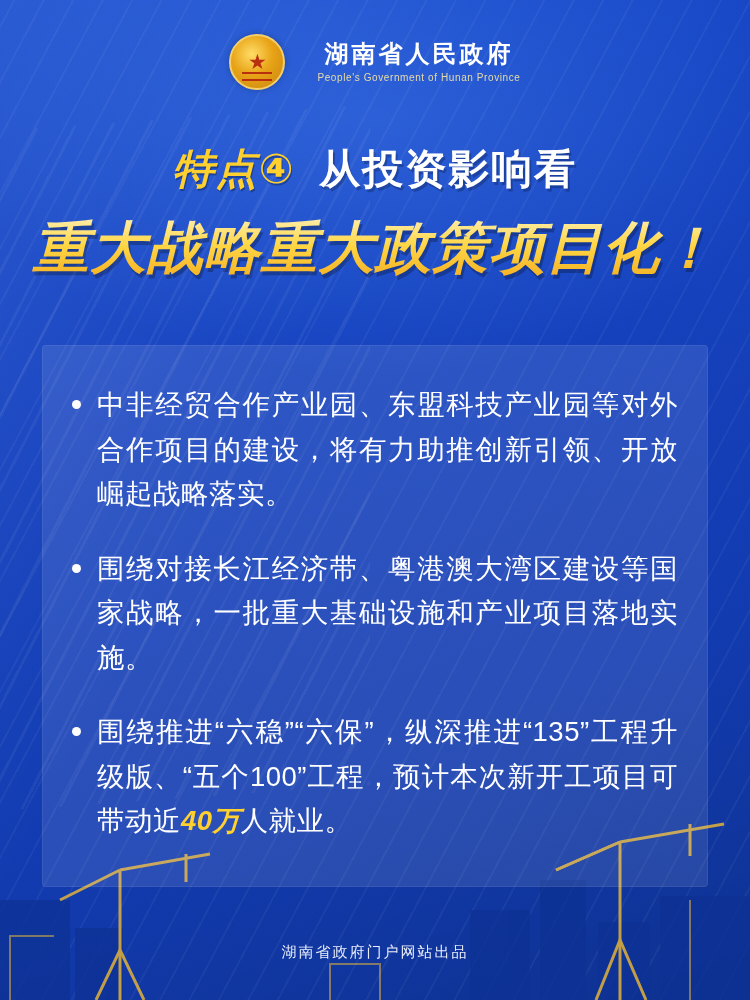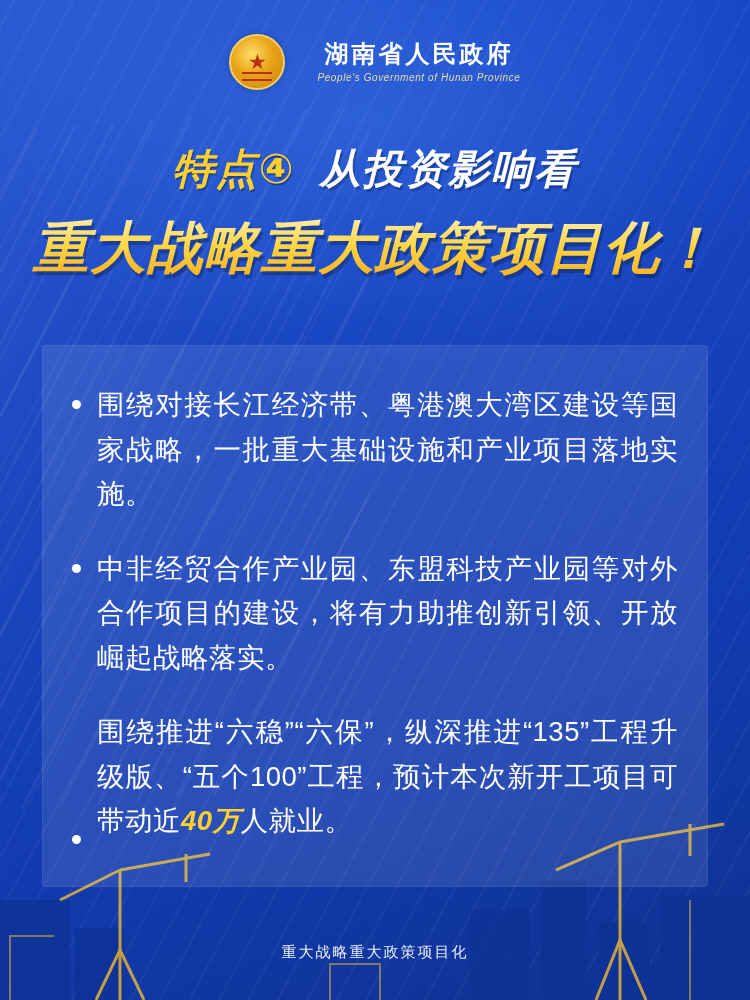--- a/index.html
+++ b/index.html
@@ -114,21 +114,20 @@
     font-size: 24px;
     font-weight: bold;
     color: #ffffff;
     letter-spacing: 3px;
   }
   .gov-en {
     margin-top: 4px;
     font-size: 10px;
     color: #e8dca8;
     letter-spacing: 0.6px;
-    font-style: italic;
   }
 
   
   .title-block {
     position: relative;
     z-index: 5;
     margin-top: 52px;
     text-align: center;
   }
   .title-line1 {
@@ -143,21 +142,20 @@
     font-family: "DejaVu Sans", "Liberation Sans", sans-serif;
   }
   .feature-tag {
     color: #ffd02e;
     text-shadow: 1px 2px 0 rgba(0,0,0,0.28);
     font-style: italic;
   }
   .line1-rest {
     color: #ffffff;
     text-shadow: 2px 3px 0 rgba(0,0,0,0.22);
-    font-style: italic;
   }
   .title-line2 {
     margin-top: 14px;
     font-size: 56px;
     font-weight: bold;
     letter-spacing: 1px;
     white-space: nowrap;
     font-style: italic;
     font-family: "DejaVu Sans", "Liberation Sans", sans-serif;
     color: #ffd84a;
@@ -178,21 +176,20 @@
     padding: 38px 30px 34px 26px;
     box-shadow: inset 0 0 0 1px rgba(255,255,255,0.07);
   }
   .bullet-item {
     display: flex;
     align-items: flex-start;
     margin-bottom: 30px;
   }
   .bullet-item:last-child {
     margin-bottom: 9px;
-    align-items: flex-end;
   }
   .dot {
     flex: none;
     width: 9px;
     height: 9px;
     border-radius: 50%;
     background: #ffffff;
     margin: 17px 16px 0 4px;
   }
   .bullet-text {
@@ -255,28 +252,28 @@
       <span class="line1-rest">从投资影响看</span>
     </div>
     <div class="title-line2">重大战略重大政策项目化！</div>
   </div>
 
   <div class="panel">
 
     <div class="bullet-item">
       <div class="dot"></div>
       <div class="bullet-text">
-        <span>围绕对接长江经济带、粤港澳大湾区建设等国家战略，一批重大基础设施和产业项目落地实施。</span><span class="hl"></span><span></span>
+        <span>中非经贸合作产业园、东盟科技产业园等对外合作项目的建设，将有力助推创新引领、开放崛起战略落实。</span><span class="hl"></span><span></span>
       </div>
     </div>
 
     <div class="bullet-item">
       <div class="dot"></div>
       <div class="bullet-text">
-        <span>中非经贸合作产业园、东盟科技产业园等对外合作项目的建设，将有力助推创新引领、开放崛起战略落实。</span><span class="hl"></span><span></span>
+        <span>围绕对接长江经济带、粤港澳大湾区建设等国家战略，一批重大基础设施和产业项目落地实施。</span><span class="hl"></span><span></span>
       </div>
     </div>
 
     <div class="bullet-item">
       <div class="dot"></div>
       <div class="bullet-text">
         <span>围绕推进“六稳”“六保”，纵深推进“135”工程升级版、“五个100”工程，预计本次新开工项目可带动近</span><span class="hl">40万</span><span>人就业。</span>
       </div>
     </div>
 
@@ -303,16 +300,16 @@
       <path d="M556 120 L620 92"></path>
     </g>
     <g stroke="#e2b23a" stroke-width="2" fill="none" opacity="0.55">
       <path d="M10 250 L10 186 L54 186"></path>
       <path d="M690 250 L690 150"></path>
       <path d="M330 250 L330 214 L380 214 L380 250"></path>
     </g>
   </svg>
 
   <div class="footer">
-    <span class="footer-text">重大战略重大政策项目化</span>
+    <span class="footer-text">湖南省政府门户网站出品</span>
   </div>
 
 </div>
 
 </body></html>

